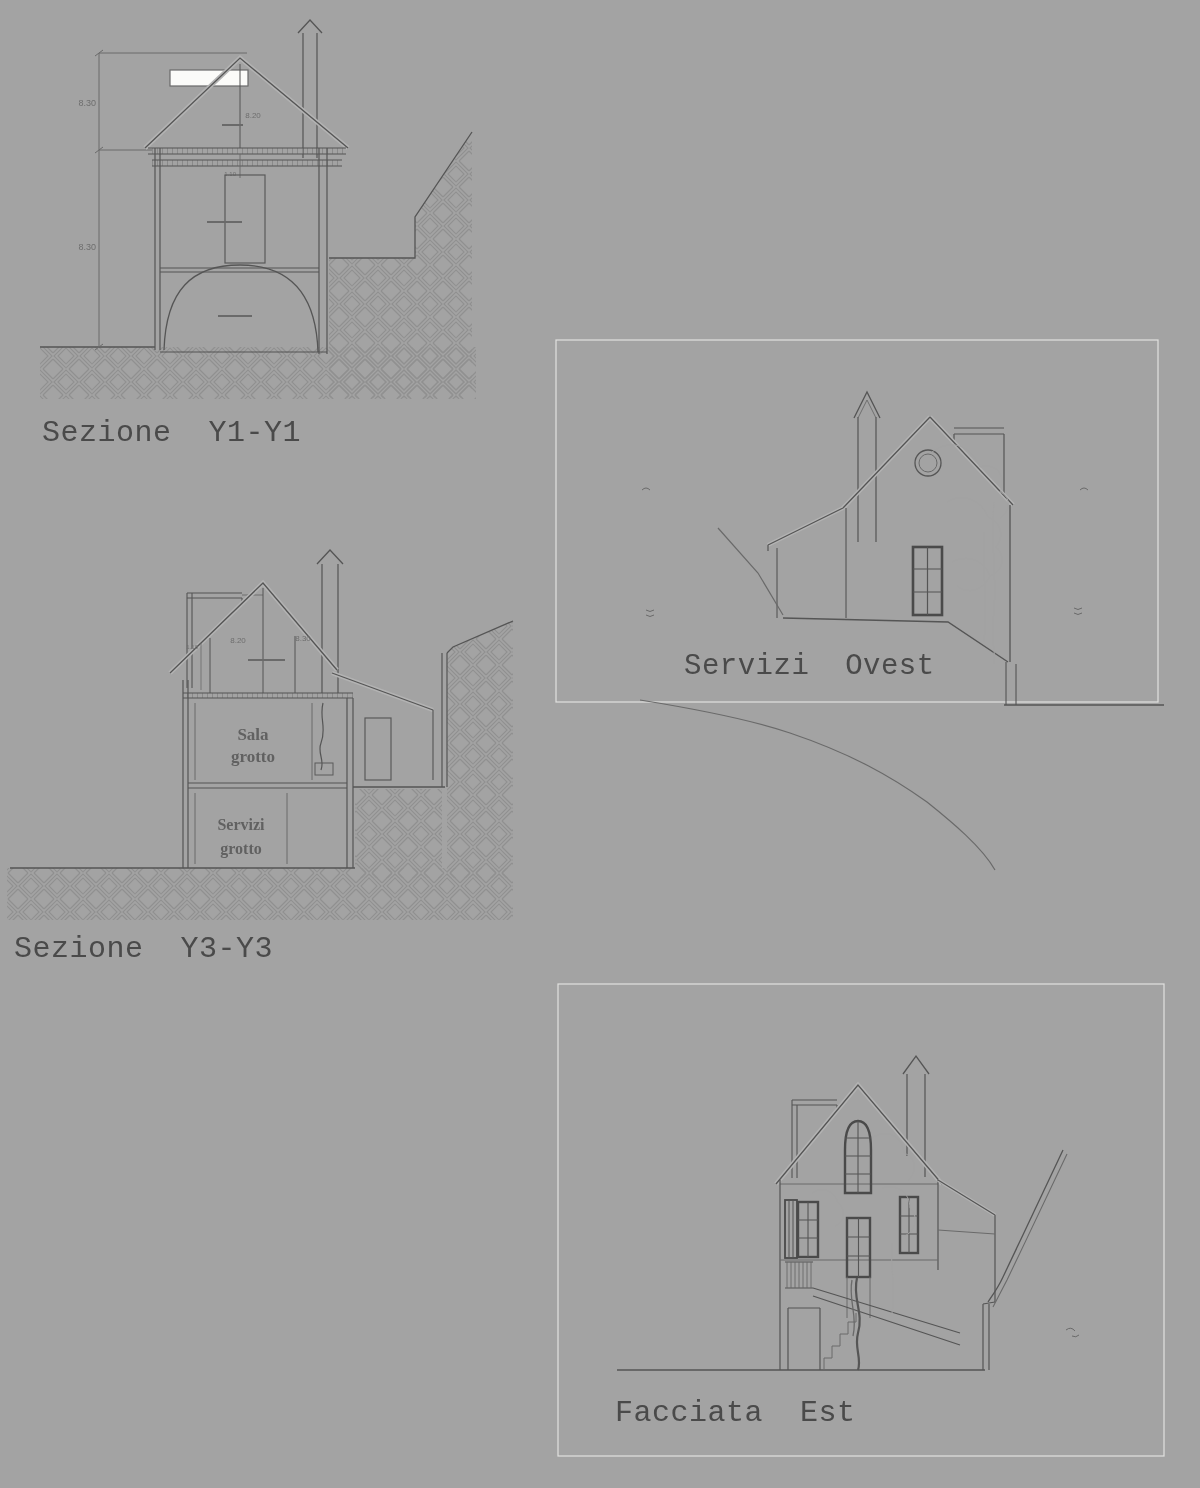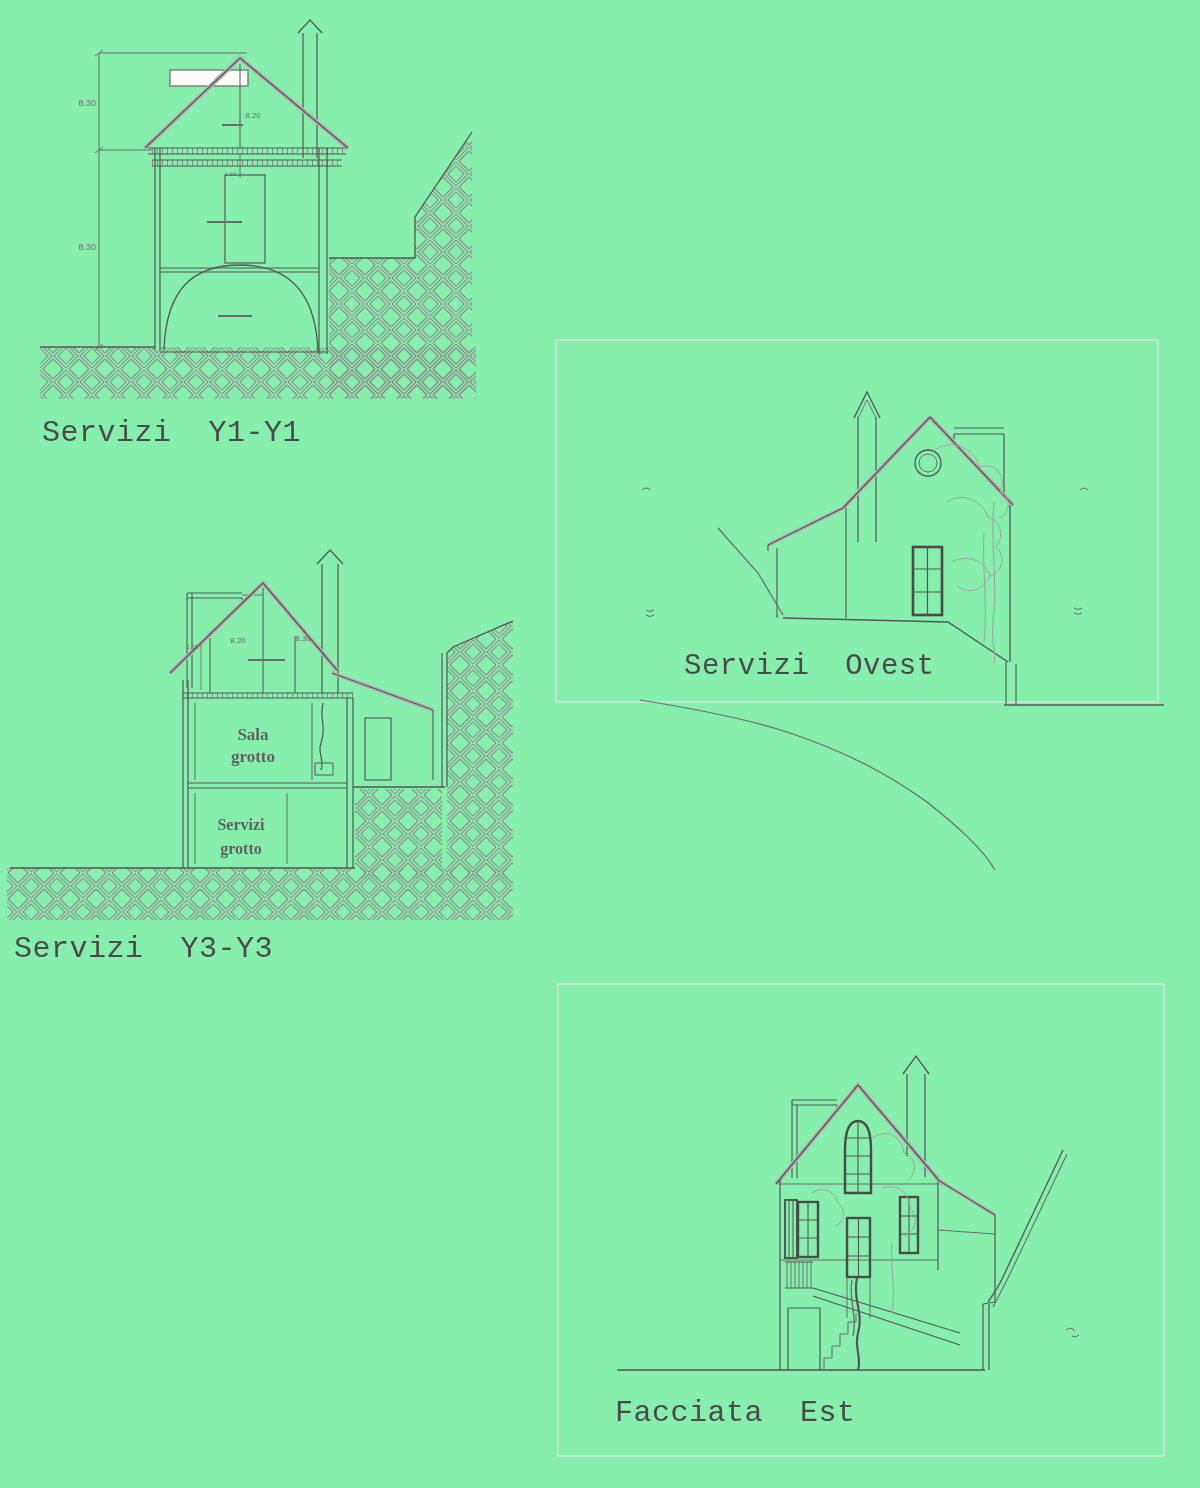--- a/index.html
+++ b/index.html
@@ -1,19 +1,19 @@
 <!DOCTYPE html>
 <html><head>
 <meta charset="utf-8">
 <style>
   html,body{margin:0;padding:0;}
   body{background:#ffffff;}
   #canvas{
     position:relative;width:1200px;height:1488px;overflow:hidden;
-    background:#86efac;
+    background:#a3a3a3;
     font-family:"Liberation Sans",sans-serif;
   }
   .fig{position:absolute;}
   .fig svg{display:block;}
   .fig-label{
     position:absolute;
     font-family:"Liberation Mono","DejaVu Sans Mono",monospace;
     color:#4a4a4a;
     white-space:pre;
     letter-spacing:.5px;
@@ -115,21 +115,21 @@
         </g>
 
         <g>
           <path class="ink" stroke-width="1.3" d="M124,332 C126,272 152,247 200,247 C248,247 276,274 278,334"></path>
           <line x1="178" y1="298" x2="212" y2="298" stroke="#6a6a6a" stroke-width="2.2"></line>
           <path class="ink" stroke-width="1.1" d="M120,334 H287"></path>
         </g>
       </g>
     </svg>
   </div>
-  <div class="fig-label" style="left:42px;top:416px;">Servizi  Y1-Y1</div>
+  <div class="fig-label" style="left:42px;top:416px;">Sezione  Y1-Y1</div>
 
   <div class="fig" style="left:5px;top:548px;">
     <svg width="510" height="428" viewBox="0 0 510 428">
       <defs>
         <pattern id="bk2" width="26" height="26" patternUnits="userSpaceOnUse">
           <g stroke="#909090" stroke-width="1.2">
             <line x1="-1" y1="9" x2="9" y2="-1"></line>
               <line x1="-1" y1="13" x2="13" y2="-1"></line>
               <line x1="3" y1="13" x2="13" y2="3"></line>
             <line x1="13" y1="-1" x2="27" y2="13"></line>
@@ -207,21 +207,21 @@
         </g>
 
         <g>
           <path class="ink" stroke-width="1.1" d="M428,162 V232"></path>
           <rect x="360" y="170" width="26" height="62" fill="none" stroke="#5a5a5a" stroke-width="1.2"></rect>
           <path class="ink" stroke-width="1.3" d="M348,239 H440"></path>
         </g>
       </g>
     </svg>
   </div>
-  <div class="fig-label" style="left:14px;top:932px;">Servizi  Y3-Y3</div>
+  <div class="fig-label" style="left:14px;top:932px;">Sezione  Y3-Y3</div>
 
   <div class="fig" style="left:552px;top:332px;">
     <svg width="625" height="555" viewBox="0 0 625 555">
       <rect class="faint" stroke-width="1.2" x="4" y="8" width="602" height="362"></rect>
 
       <g>
         <path class="ink" stroke-width="1.2" d="M306,85 V210 M324,85 V210"></path>
         <path class="ink" stroke-width="1.3" d="M302,86 L315,60 L328,86"></path>
         <path class="ink2" stroke-width="0.9" d="M306,86 L315,68 L324,86"></path>
       </g>

